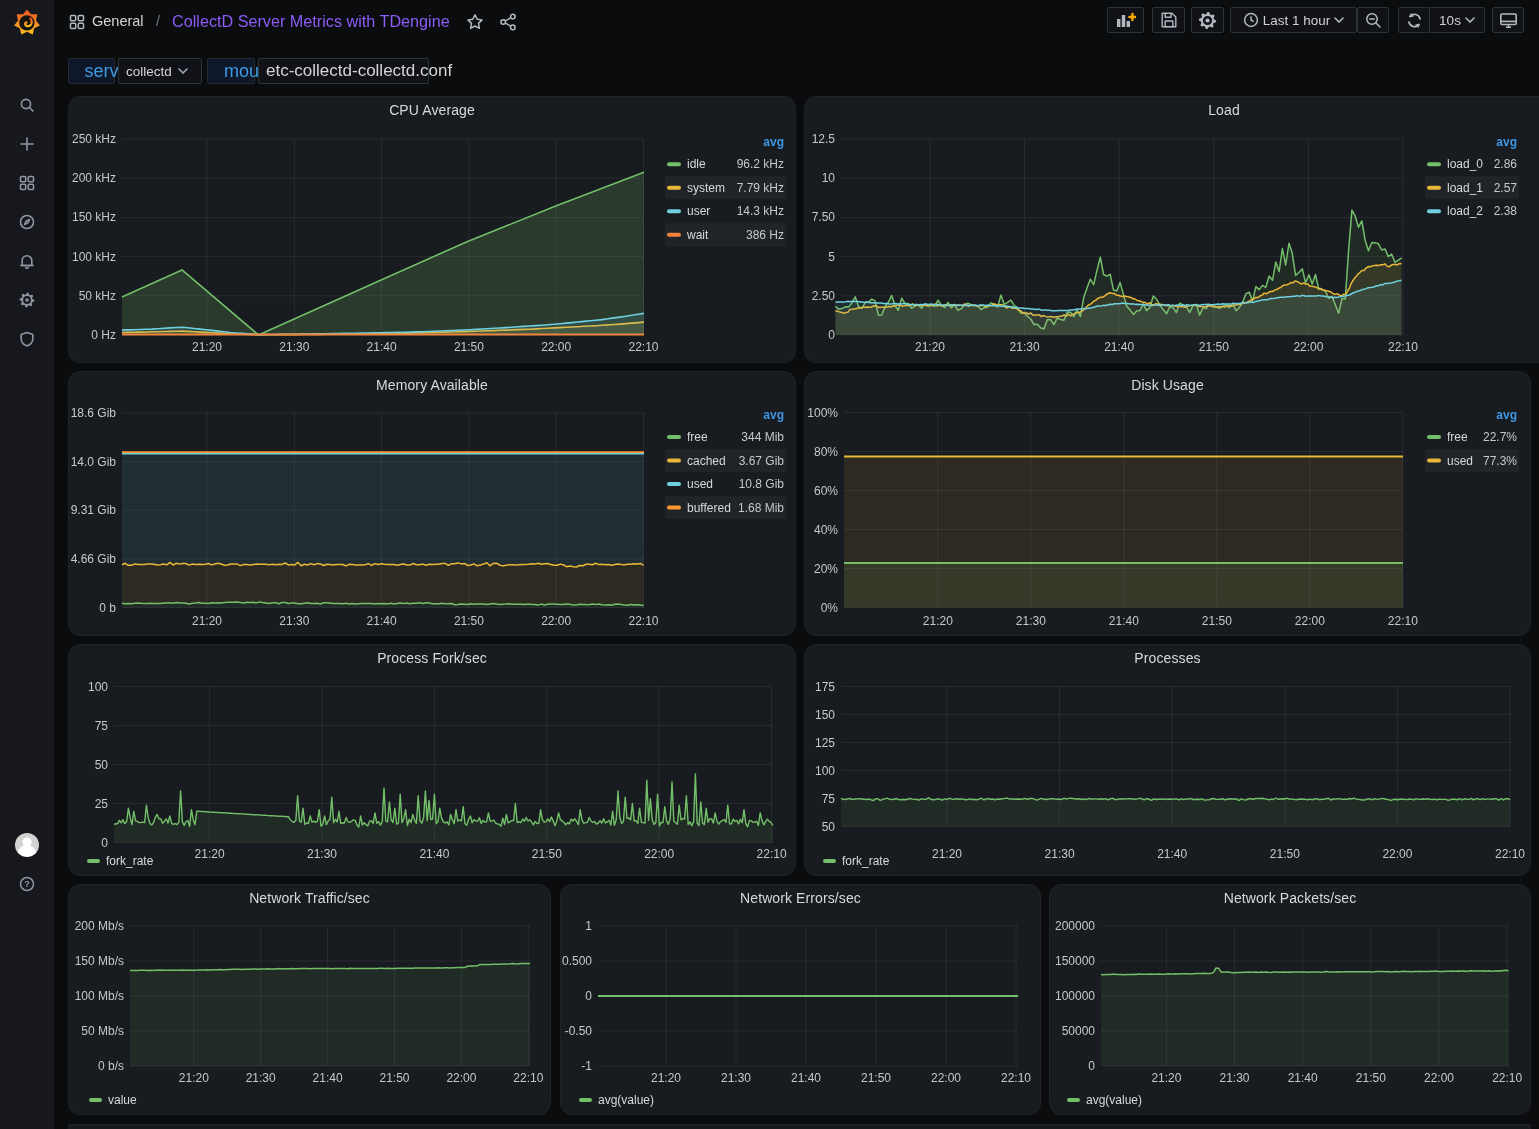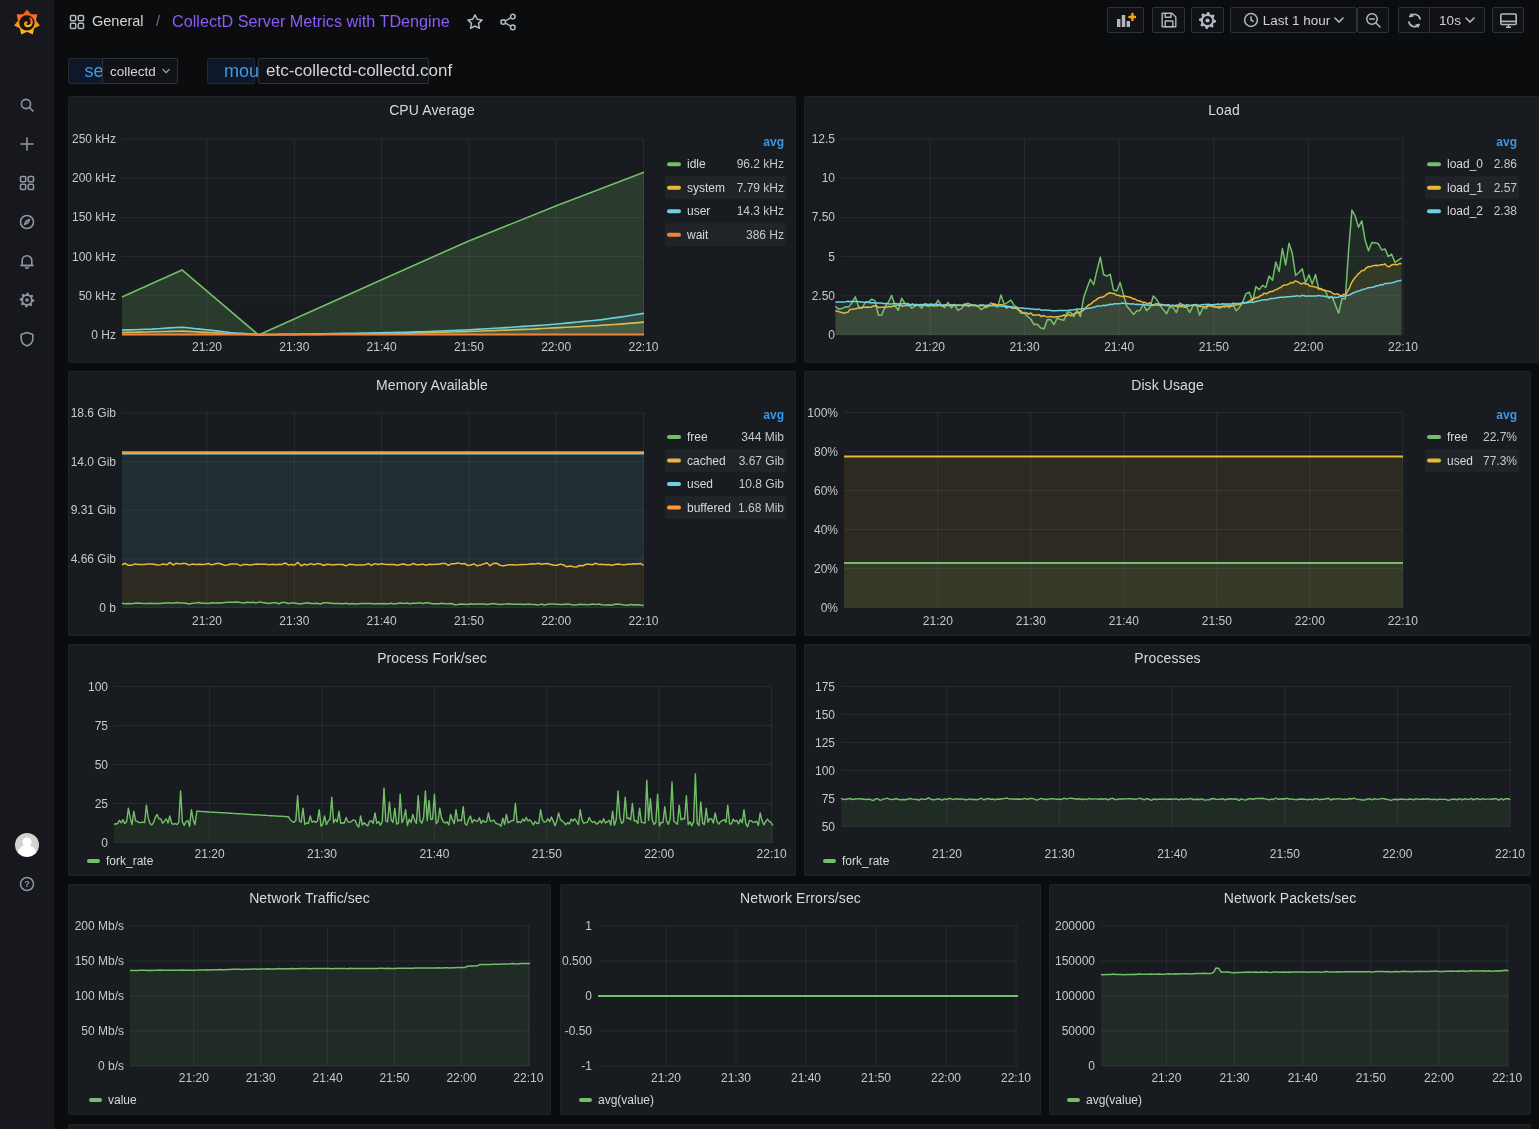--- a/index.html
+++ b/index.html
@@ -1,17 +1,17 @@
 <!DOCTYPE html>
 <html><head><meta charset="utf-8"><title>CollectD Server Metrics with TDengine</title>
 <style>
 * { margin:0; padding:0; box-sizing:border-box; }
 html,body { width:1539px; height:1129px; background:#0b0c0e; font-family:"Liberation Sans",sans-serif; overflow:hidden; position:relative; }
 .sidebar { position:absolute; left:0; top:0; width:54px; height:1129px; background:#17181d; }
-.panel { position:absolute; background:#181b1f; border:1px solid #202226; border-radius:2px; }
+.panel { position:absolute; background:#181b1f; border:1px solid #202226; border-radius:12px; }
 .ptitle { position:absolute; left:0; right:0; top:5px; text-align:center; font-size:14px; font-weight:500; color:#d8d9da; letter-spacing:0.1px; }
 .crumb { position:absolute; top:13px; font-size:14.5px; color:#d4d5d6; }
 .navbtn { position:absolute; top:7px; height:26px; border:1px solid #2c3235; border-radius:2px; background:#111217; display:flex; align-items:center; justify-content:center; gap:4px; }
 .btext { color:#d0d1d3; font-size:13.5px; }
 .chip { position:absolute; top:58px; height:26px; display:flex; align-items:center; border-radius:2px; }
 .chiplabel { background:#0f172a; border:1px solid #26292e; color:#3d9be2; font-size:18px; justify-content:center;padding-left:36px; }
 .chipval { background:#111217; border:1px solid #2c3235; color:#d4d5d6; font-size:13.5px; padding:0 7px; gap:6px; white-space:nowrap; }
 .nextrow { position:absolute; left:68px; top:1124px; width:1463px; height:5px; background:#181b1f; border:1px solid #202226; border-bottom:none; border-radius:2px 2px 0 0; }
 </style></head>
 <body>
@@ -169,21 +169,21 @@
 <div class="navbtn" style="left:1492px;width:32px">
     <svg width="19" height="17" viewBox="0 0 19 17">
       <g stroke="#b3b8bf" stroke-width="1.6" fill="none" stroke-linejoin="round">
         <rect x="1.8" y="2" width="15.4" height="10.5" rx="1.2"></rect>
         <path d="M2.2 9.4h14.6"></path>
         <path d="M7 15.2h5M9.5 12.7v2.3"></path>
       </g>
     </svg>
   </div>
 <div class="chip chiplabel" style="left:68px;width:47px">server</div>
-<div class="chip chipval" style="left:102px;width:76px">collectd <svg width="10" height="6" viewBox="0 0 10 6">
+<div class="chip chipval" style="left:118px;width:84px">collectd <svg width="10" height="6" viewBox="0 0 10 6">
       <path d="M1 1l4 4 4-4" stroke="#9fa7b3" stroke-width="1.6" fill="none" stroke-linecap="round"></path>
     </svg></div>
 <div class="chip chiplabel" style="left:207px;width:48px">mount</div>
 <div class="chip chipval" style="left:258px;width:171px;font-size:17px">etc-collectd-collectd.conf <svg width="10" height="6" viewBox="0 0 10 6">
       <path d="M1 1l4 4 4-4" stroke="#9fa7b3" stroke-width="1.6" fill="none" stroke-linecap="round"></path>
     </svg></div>
 <div class="panel" style="left:68px;top:96px;width:728px;height:267px">
     <div class="ptitle">CPU Average</div>
     <svg width="728" height="267" viewBox="0 0 728 267" style="position:absolute;left:0;top:0" font-family="Liberation Sans, sans-serif">
       <g stroke="rgba(204,204,220,0.09)" stroke-width="1">

